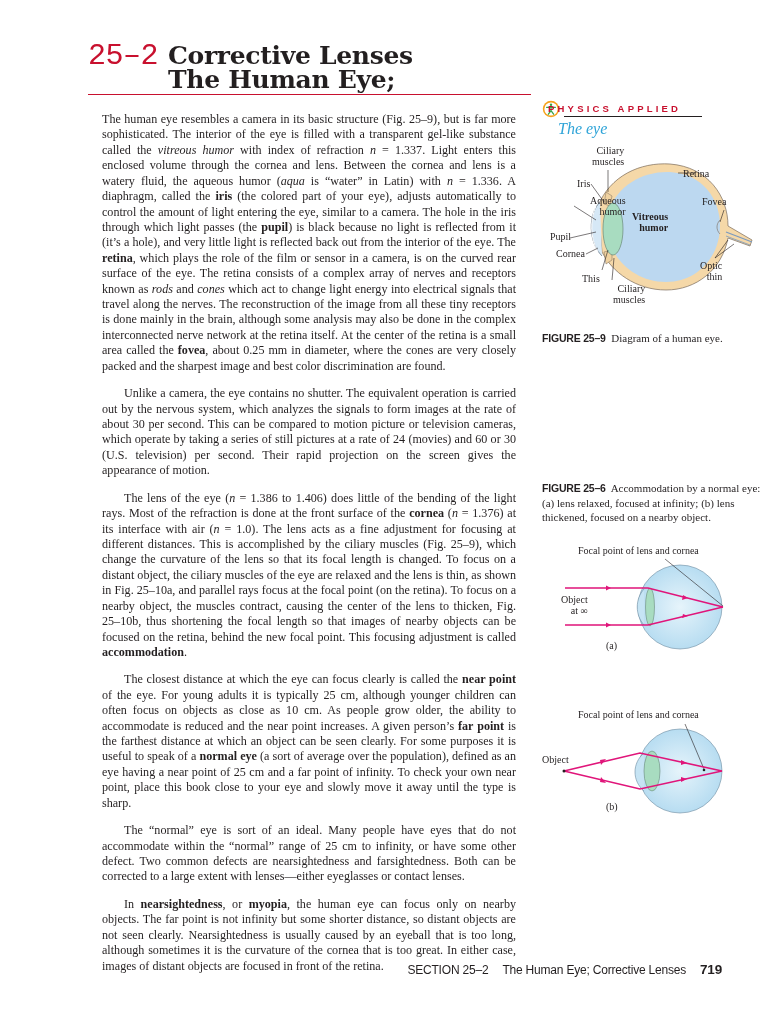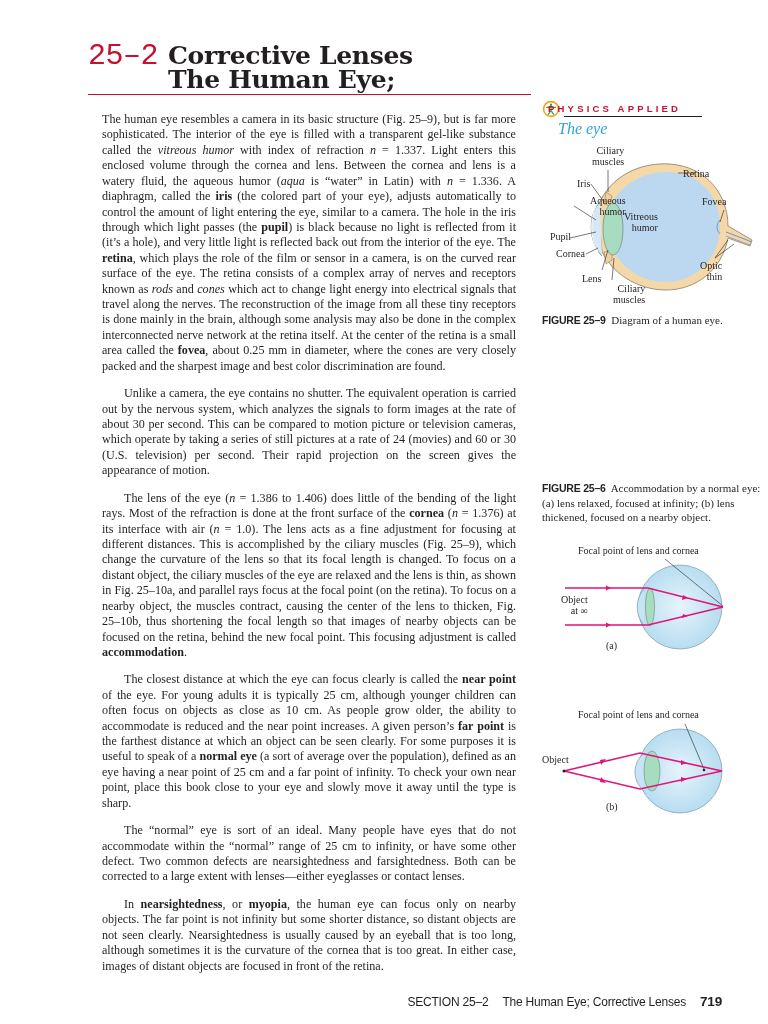--- a/index.html
+++ b/index.html
@@ -28,21 +28,21 @@
   .pa-sub { position: absolute; left: 18px; top: 20px; font-style: italic; font-size: 16px; color: #2fa4d8; }
 
   .fig-caption { font-size: 11px; line-height: 14.5px; color: #231f20; }
   .fig-caption .fig-label { font-family: "Liberation Sans", sans-serif; font-weight: bold;
                             font-size: 10.5px; letter-spacing: -0.2px; }
 
   .diagram-label { position: absolute; font-size: 10px; line-height: 11px; color: #231f20;
                    font-family: "Liberation Serif", serif; white-space: nowrap; text-align: right; }
 
   .footer { position: absolute; top: 962px; right: 46px; font-family: "Liberation Sans", sans-serif;
-            font-size: 12px; color: #231f20; white-space: nowrap; letter-spacing: -0.2px; margin-top: 32px; }
+            font-size: 12px; color: #231f20; white-space: nowrap; letter-spacing: -0.2px; }
   .footer .sp { display: inline-block; width: 14px; }
   .footer .pg { font-weight: bold; font-size: 13.5px; }
 </style>
 </head>
 <body>
 
 <div class="heading">
   <div class="sec-num">25–2</div>
   <div class="sec-title">
     <div>Corrective Lenses</div>
@@ -110,37 +110,37 @@
       <div>Ciliary</div>
       <div>muscles</div>
     </div>
   <div class="diagram-label" style="left:143px; top:28px;">Retina</div>
   <div class="diagram-label" style="left:37px; top:38px;">Iris</div>
   <div class="diagram-label" style="left:2px; top:55px;margin-left:48px;">
       <div>Aqueous</div>
       <div>humor</div>
     </div>
   <div class="diagram-label" style="left:162px; top:56px;">Fovea</div>
-  <div class="diagram-label" style="left:84px; top:71px;">
+  <div class="diagram-label" style="left:92px; top:71px;font-weight:bold;">
       <div>Vitreous</div>
       <div>humor</div>
     </div>
   <div class="diagram-label" style="left:10px; top:91px;">Pupil</div>
   <div class="diagram-label" style="left:16px; top:108px;">Cornea</div>
   <div class="diagram-label" style="left:160px; top:120px; ">
       <div>Optic</div>
       <div>thin</div>
     </div>
-  <div class="diagram-label" style="left:42px; top:133px;">Lens</div>
+  <div class="diagram-label" style="left:42px; top:133px;">This</div>
   <div class="diagram-label" style="left:73px; top:143px;">
       <div>Ciliary</div>
       <div>muscles</div>
     </div>
 </div>
-<div class="fig-caption" style="position:absolute; left:542px; top:313px; width:200px;">
+<div class="fig-caption" style="position:absolute; left:542px; top:331px; width:200px;">
   <span class="fig-label">FIGURE 25–9</span>&nbsp;
   <span>Diagram of a human eye.</span>
 </div>
 
 <div class="fig-caption" style="position:absolute; left:542px; top:481px; width:220px;">
   <span class="fig-label">FIGURE 25–6</span>&nbsp;
   <span>Accommodation by a normal eye: (a) lens relaxed, focused at infinity; (b) lens thickened, focused on a nearby object.</span>
 </div>
 
 <div style="position:absolute; left:540px; top:543px; width:220px; height:112px;">

